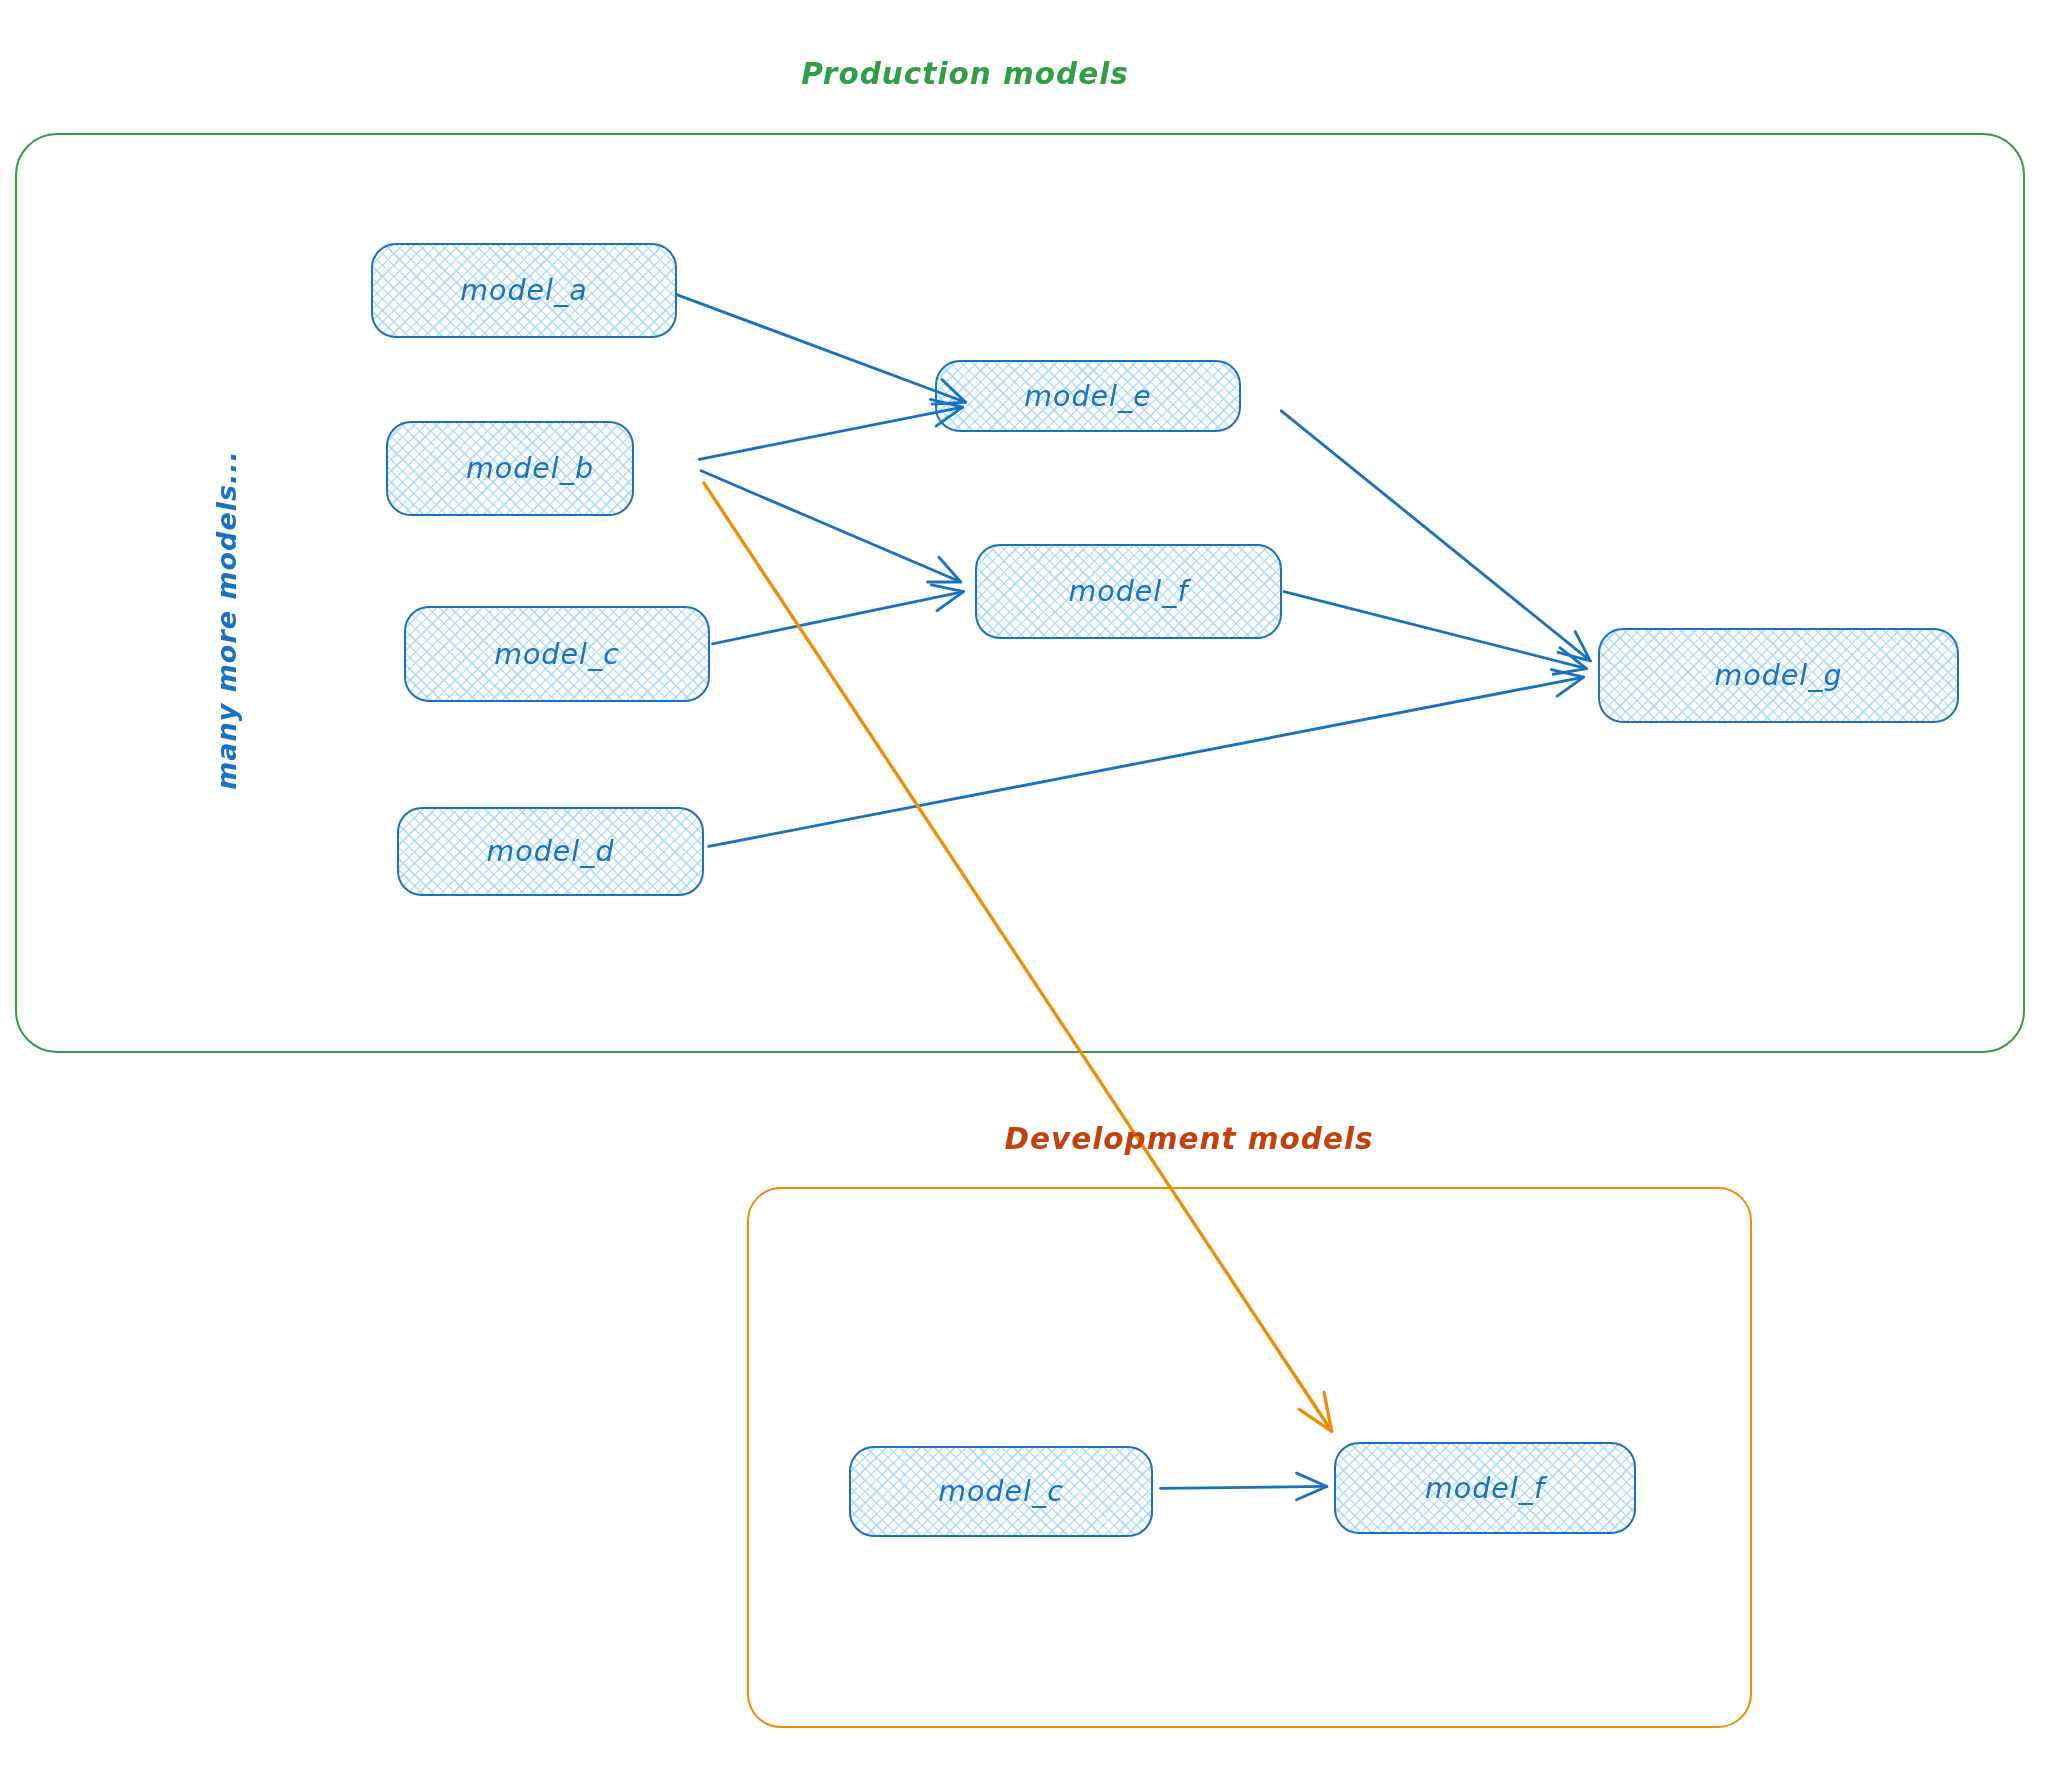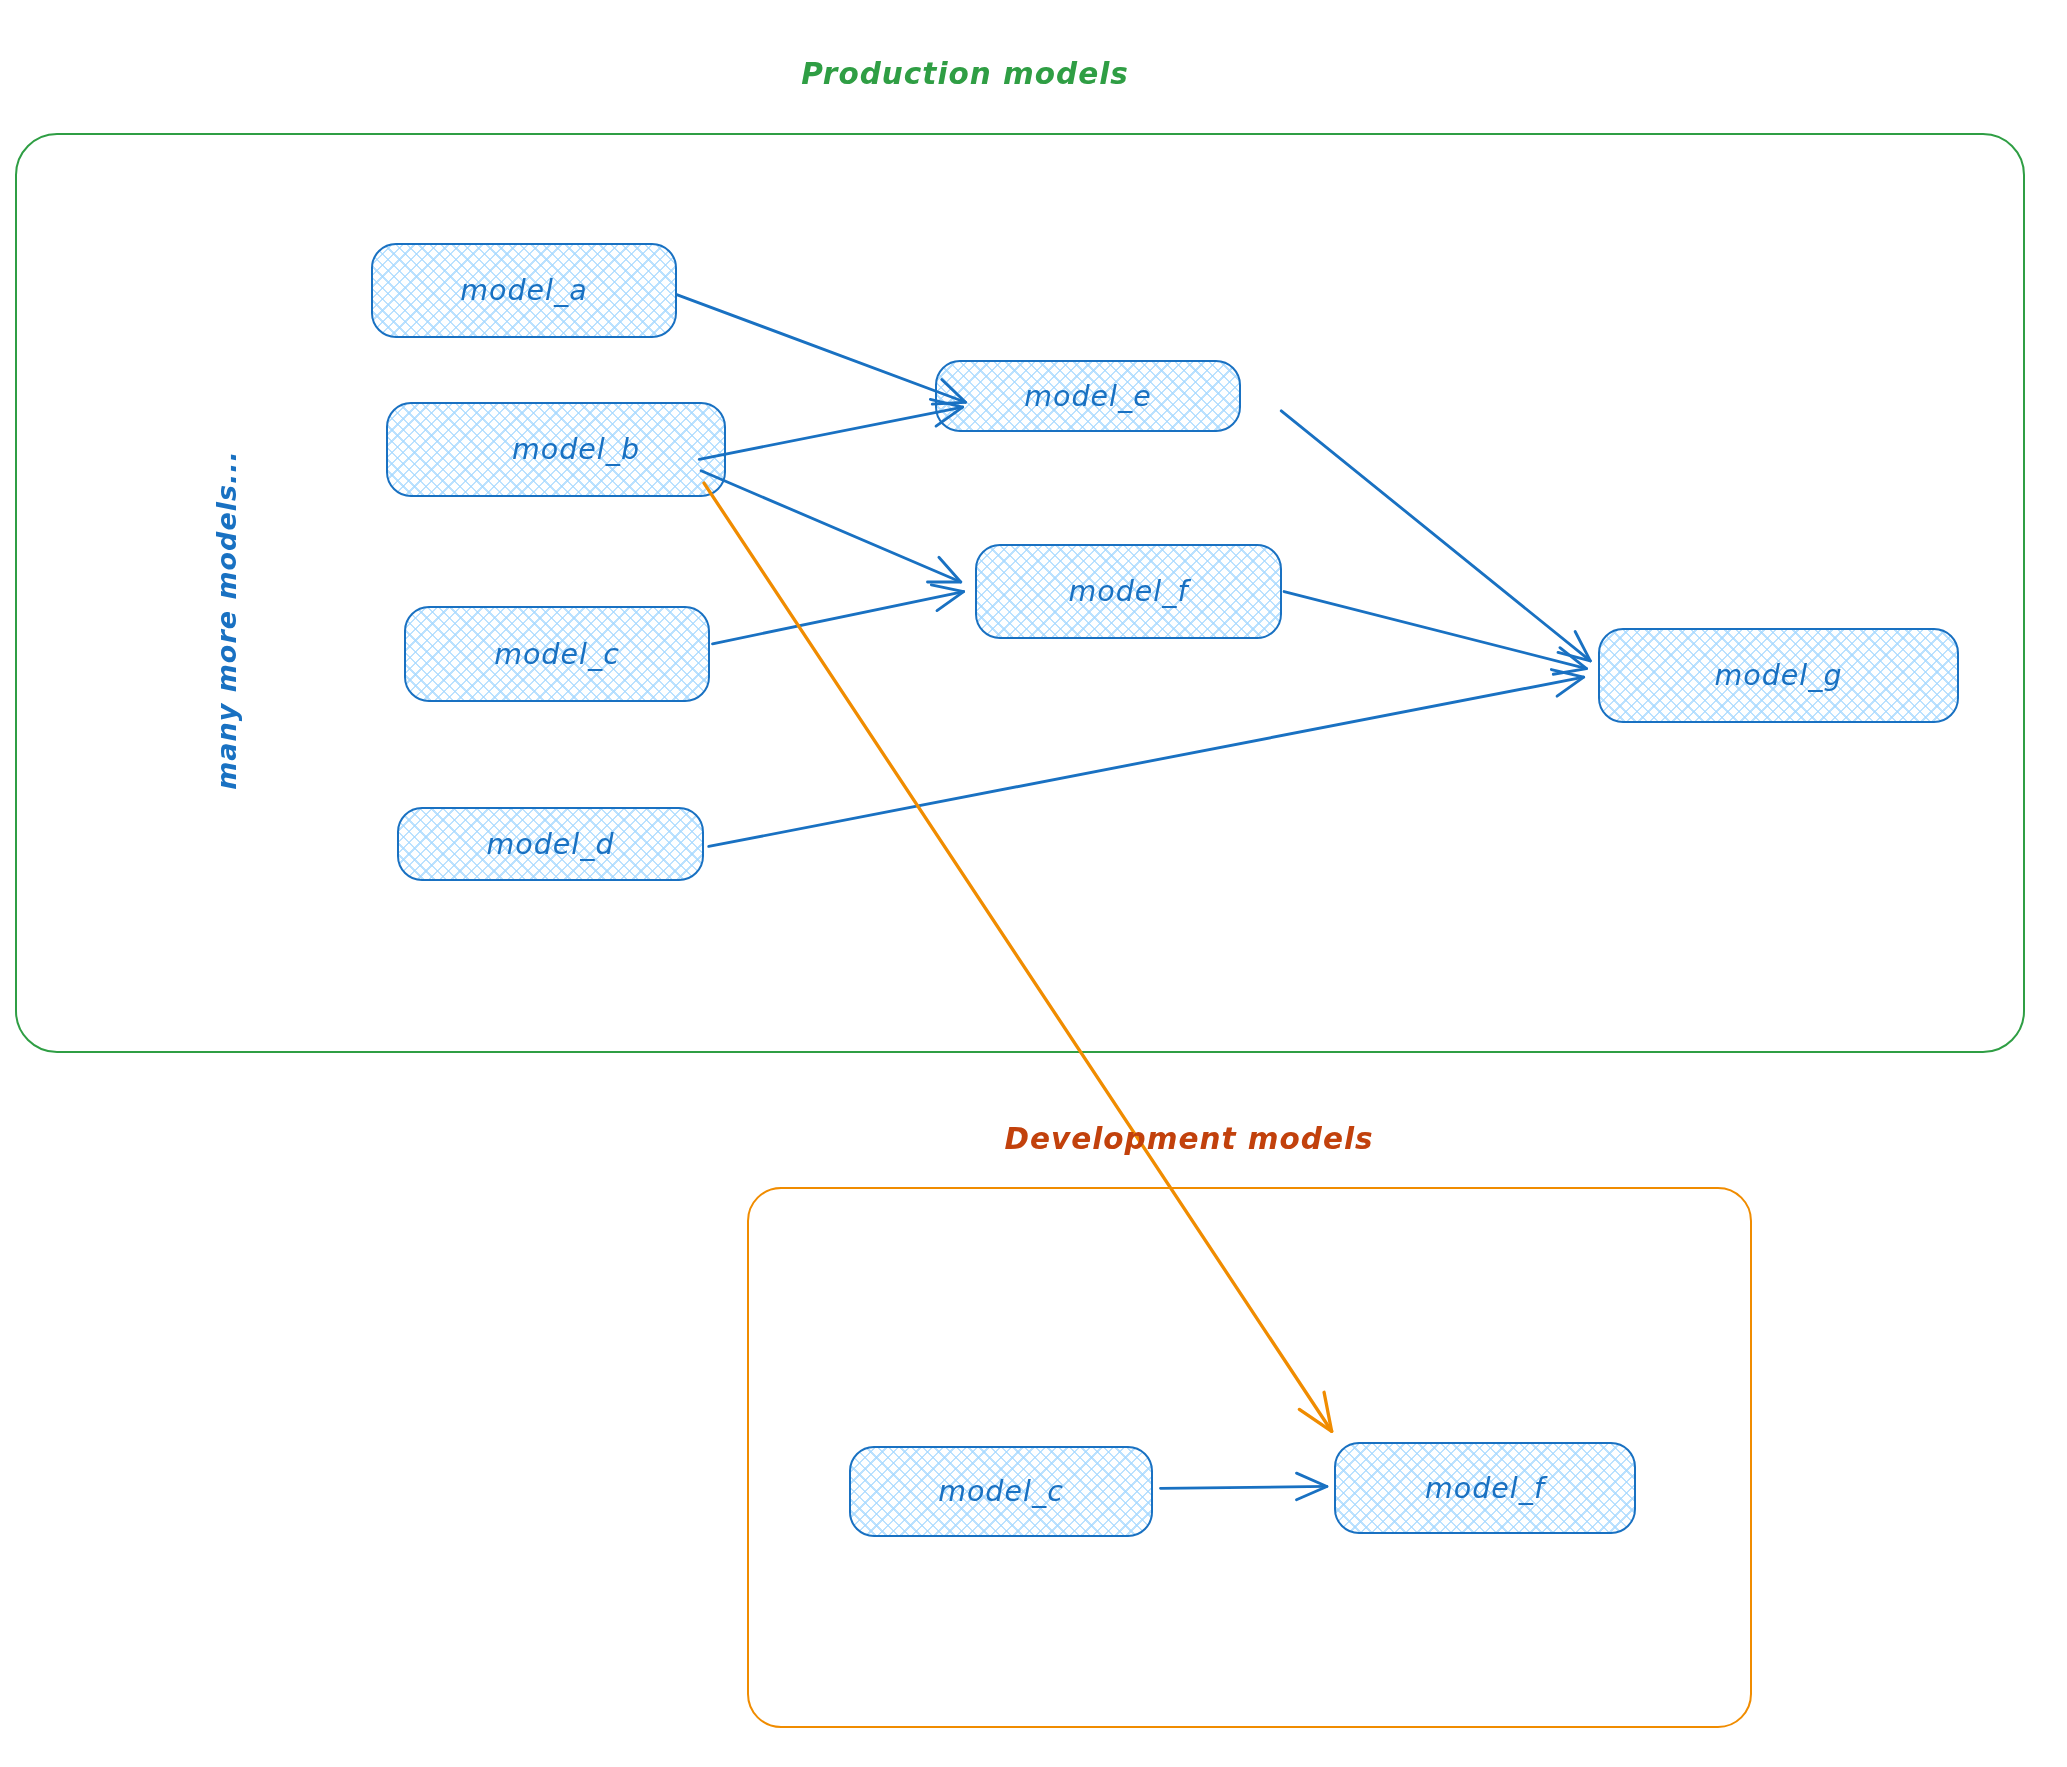--- a/index.html
+++ b/index.html
@@ -82,27 +82,27 @@
 <div id="canvas">
 
   <div class="frame-title green" style="left:775px;top:57px;width:380px;">Production models</div>
   <div class="frame green" style="left:15px;top:133px;width:2006px;height:916px;"></div>
 
   <div class="side-note">many more models...</div>
 
   <div class="node" style="left:371px;top:243px;width:306px;height:95px;">
     <span class="node-label">model_a</span>
   </div>
-  <div class="node" style="left:386px;top:402px;width:340px;height:95px;padding-left:40px;">
+  <div class="node" style="left:386px;top:421px;width:248px;height:95px;padding-left:40px;">
     <span class="node-label">model_b</span>
   </div>
   <div class="node" style="left:404px;top:606px;width:306px;height:96px;">
     <span class="node-label">model_c</span>
   </div>
-  <div class="node" style="left:397px;top:807px;width:307px;height:74px;">
+  <div class="node" style="left:397px;top:807px;width:307px;height:89px;">
     <span class="node-label">model_d</span>
   </div>
   <div class="node" style="left:935px;top:360px;width:306px;height:72px;">
     <span class="node-label">model_e</span>
   </div>
   <div class="node" style="left:975px;top:544px;width:307px;height:95px;">
     <span class="node-label">model_f</span>
   </div>
   <div class="node" style="left:1598px;top:628px;width:361px;height:95px;">
     <span class="node-label">model_g</span>

